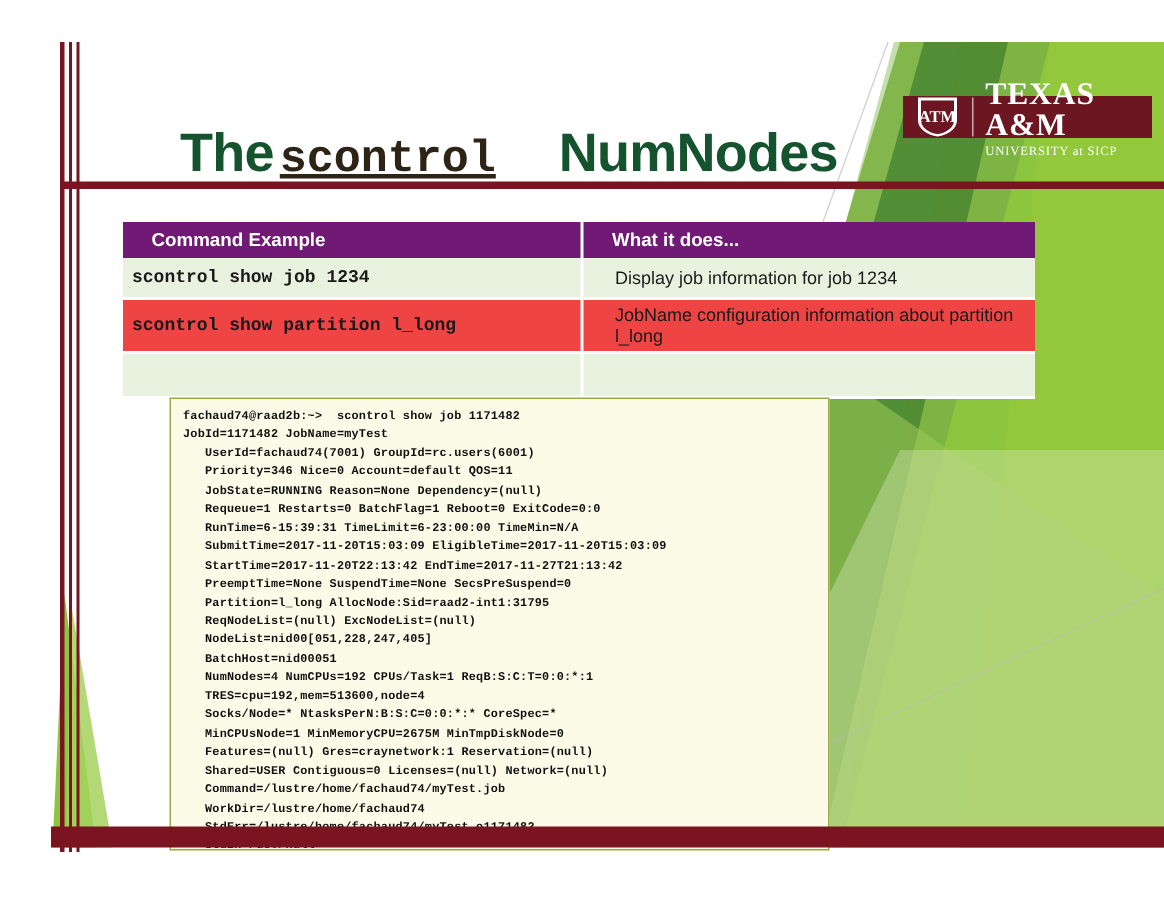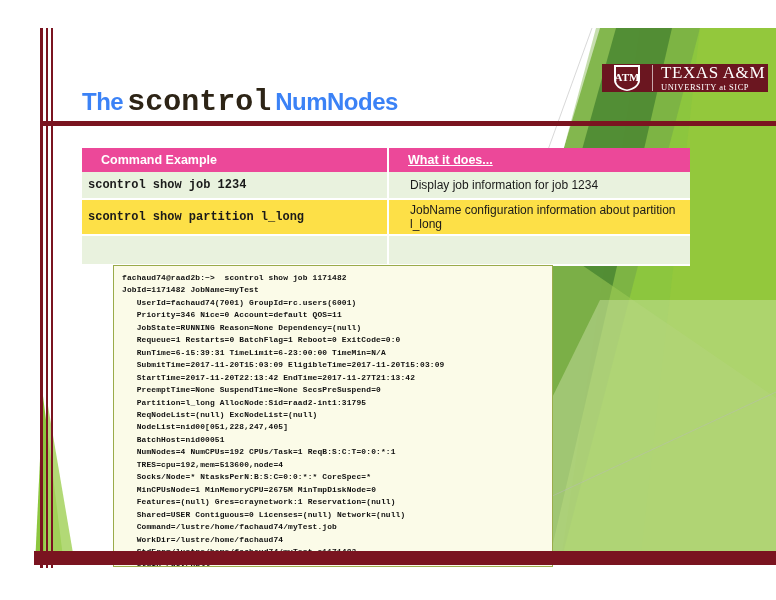--- a/index.html
+++ b/index.html
@@ -69,34 +69,36 @@
   #title {
     position: absolute;
     left: 82px;
     top: 82px;
     height: 40px;
     white-space: nowrap;
     line-height: 40px;
   }
   .title-word {
     font-family: "Liberation Sans Narrow", "Liberation Sans", sans-serif;
-    font-size: 24px;
-    font-weight: bold;
-    color: #3b82f6;
+    font-size: 36px;
+    font-weight: bold;
+    color: #14532d;
     letter-spacing: -0.5px;
     vertical-align: baseline;
+    margin-left: 38px;
   }
   .title-mono {
     font-family: "Liberation Mono", "DejaVu Sans Mono", monospace;
     font-size: 30px;
     font-weight: bold;
     color: #2d2416;
     vertical-align: baseline;
     letter-spacing: 0px;
     padding: 0 4px;
+    text-decoration: underline;
   }
 
   
   #logo {
     position: absolute;
     left: 602px;
     top: 64px;
     width: 166px;
     height: 28px;
     background: #6b1620;
@@ -117,22 +119,22 @@
     background: #c9a9ad;
     margin: 0 8px;
   }
   #logo .wordmark {
     color: #ffffff;
     font-family: "Liberation Serif", serif;
     line-height: 1;
   }
   #logo .wm-main {
     display: block;
-    font-size: 17px;
-    font-weight: normal;
+    font-size: 21px;
+    font-weight: bold;
     letter-spacing: 0.6px;
   }
   #logo .wm-sub {
     display: block;
     font-size: 8.5px;
     letter-spacing: 0.5px;
     margin-top: 2px;
   }
   #logo .wm-sub .ital { }
 
@@ -147,39 +149,39 @@
   }
   #cmd-table th, #cmd-table td {
     text-align: left;
     vertical-align: middle;
     padding: 3px 6px;
     border: none;
   }
   #cmd-table col.c1 { width: 306px; }
   #cmd-table col.c2 { width: 302px; }
   #cmd-table thead th {
-    background: #ec4899;
+    background: #701a75;
     color: #ffffff;
     font-family: "Liberation Sans Narrow", "Liberation Sans", sans-serif;
     font-size: 12.5px;
     font-weight: bold;
     height: 18px;
     border-right: 2px solid #ffffff;
     padding-left: 19px;
   }
-  #cmd-table thead th:last-child { border-right: none; text-decoration: underline; }
+  #cmd-table thead th:last-child { border-right: none; }
   #cmd-table tbody td {
     height: 20px;
     font-size: 12px;
     border-right: 2px solid #ffffff;
     border-bottom: 2px solid #ffffff;
   }
   #cmd-table tbody td:last-child { border-right: none; padding-left: 21px; }
   #cmd-table tbody tr.odd td  { background: #e9f2de; margin-left: 20px; }
-  #cmd-table tbody tr.even td { background: #fde047; margin-top: 32px; }
+  #cmd-table tbody tr.even td { background: #ef4444; margin-top: 32px; }
   #cmd-table tbody tr.blank td { background: #e9f2de; height: 22px; }
   .cell-mono {
     font-family: "Liberation Mono", "DejaVu Sans Mono", monospace;
     font-size: 11.5px;
     font-weight: bold;
     color: #1a1a1a;
   }
   .cell-desc {
     font-family: "Liberation Sans Narrow", "Liberation Sans", sans-serif;
     font-size: 12.5px;

